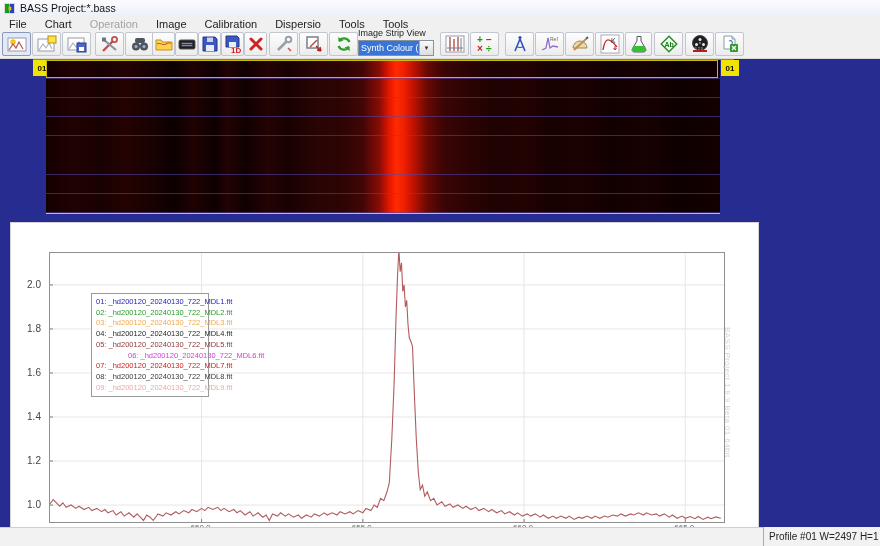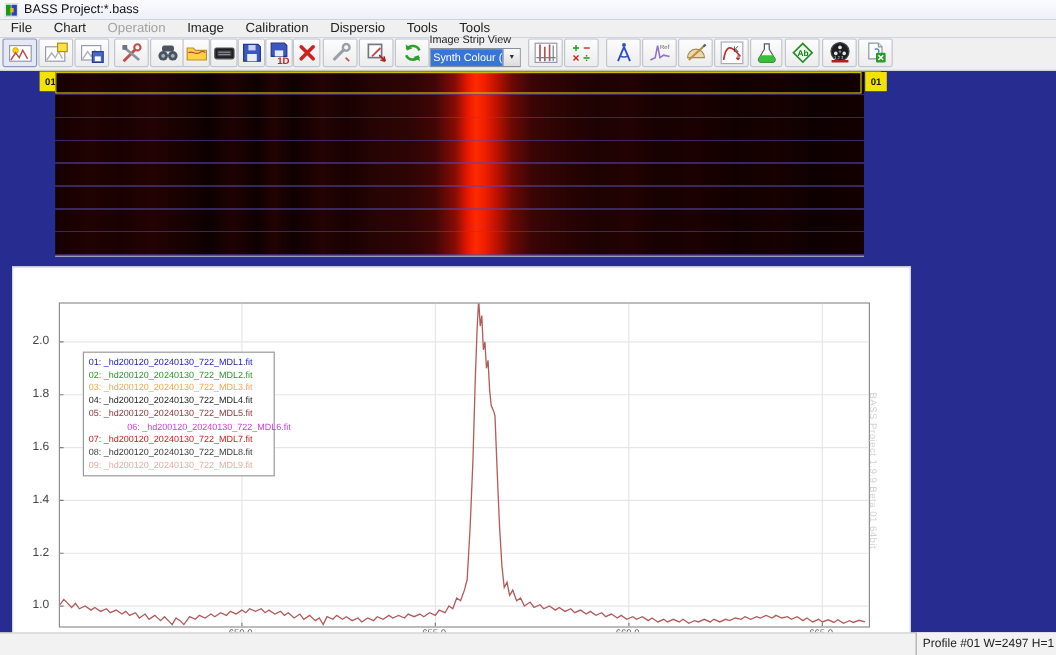--- a/index.html
+++ b/index.html
@@ -41,21 +41,21 @@
          #6a0903 56.5%, #3a0505 59%, #2a0303 63%, #1e0202 67%, #230202 71%,
          #170101 75%, #1c0101 79%, #120000 84%, #170101 89%, #0e0000 94%, #130000 100%);
      border-bottom:1px solid #b9b9c9;}
   .strip-sel{position:absolute;left:13px;top:2px;width:672px;height:18px;border:1px solid #cdbb00;box-sizing:border-box;}
   
   .chartwin{position:absolute;left:10px;top:222px;width:747px;height:305px;background:#fff;
             border:1px solid #d4d4d8;border-bottom:2px solid #b6b6ba;box-sizing:content-box;overflow:hidden;}
   .plot{position:absolute;left:38px;top:29px;width:674px;height:269px;border:1px solid #8f8f8f;background:#fff;}
   .ylab{position:absolute;width:22px;text-align:center;font-size:10px;color:#444;}
   .xlab{position:absolute;top:300px;width:28px;text-align:center;font-size:8px;color:#666;}
-  .legend{position:absolute;left:58px;top:70px;width:160px;background:#fff;border:1px solid #9a9a9a;
+  .legend{position:absolute;left:80px;top:70px;width:118px;background:#fff;border:1px solid #9a9a9a;
           padding:3px 4px;box-sizing:border-box;}
   .legend div{font-size:7.5px;line-height:10.7px;white-space:nowrap;}
   .watermark{position:absolute;left:712px;top:104px;height:150px;writing-mode:vertical-rl;
              font-size:8px;color:#d2d2d6;letter-spacing:.4px;}
   
   .statusbar{position:absolute;left:0;top:527px;width:880px;height:19px;background:#f2f2f2;border-top:1px solid #cfcfcf;box-sizing:border-box;}
   .status-right{position:absolute;left:763px;top:527px;width:117px;height:19px;border-left:1px solid #ababab;
                 font-size:10px;color:#222;display:flex;align-items:center;padding-left:5px;white-space:nowrap;overflow:hidden;box-sizing:border-box;background:#f2f2f2;}
 </style>
 </head>

